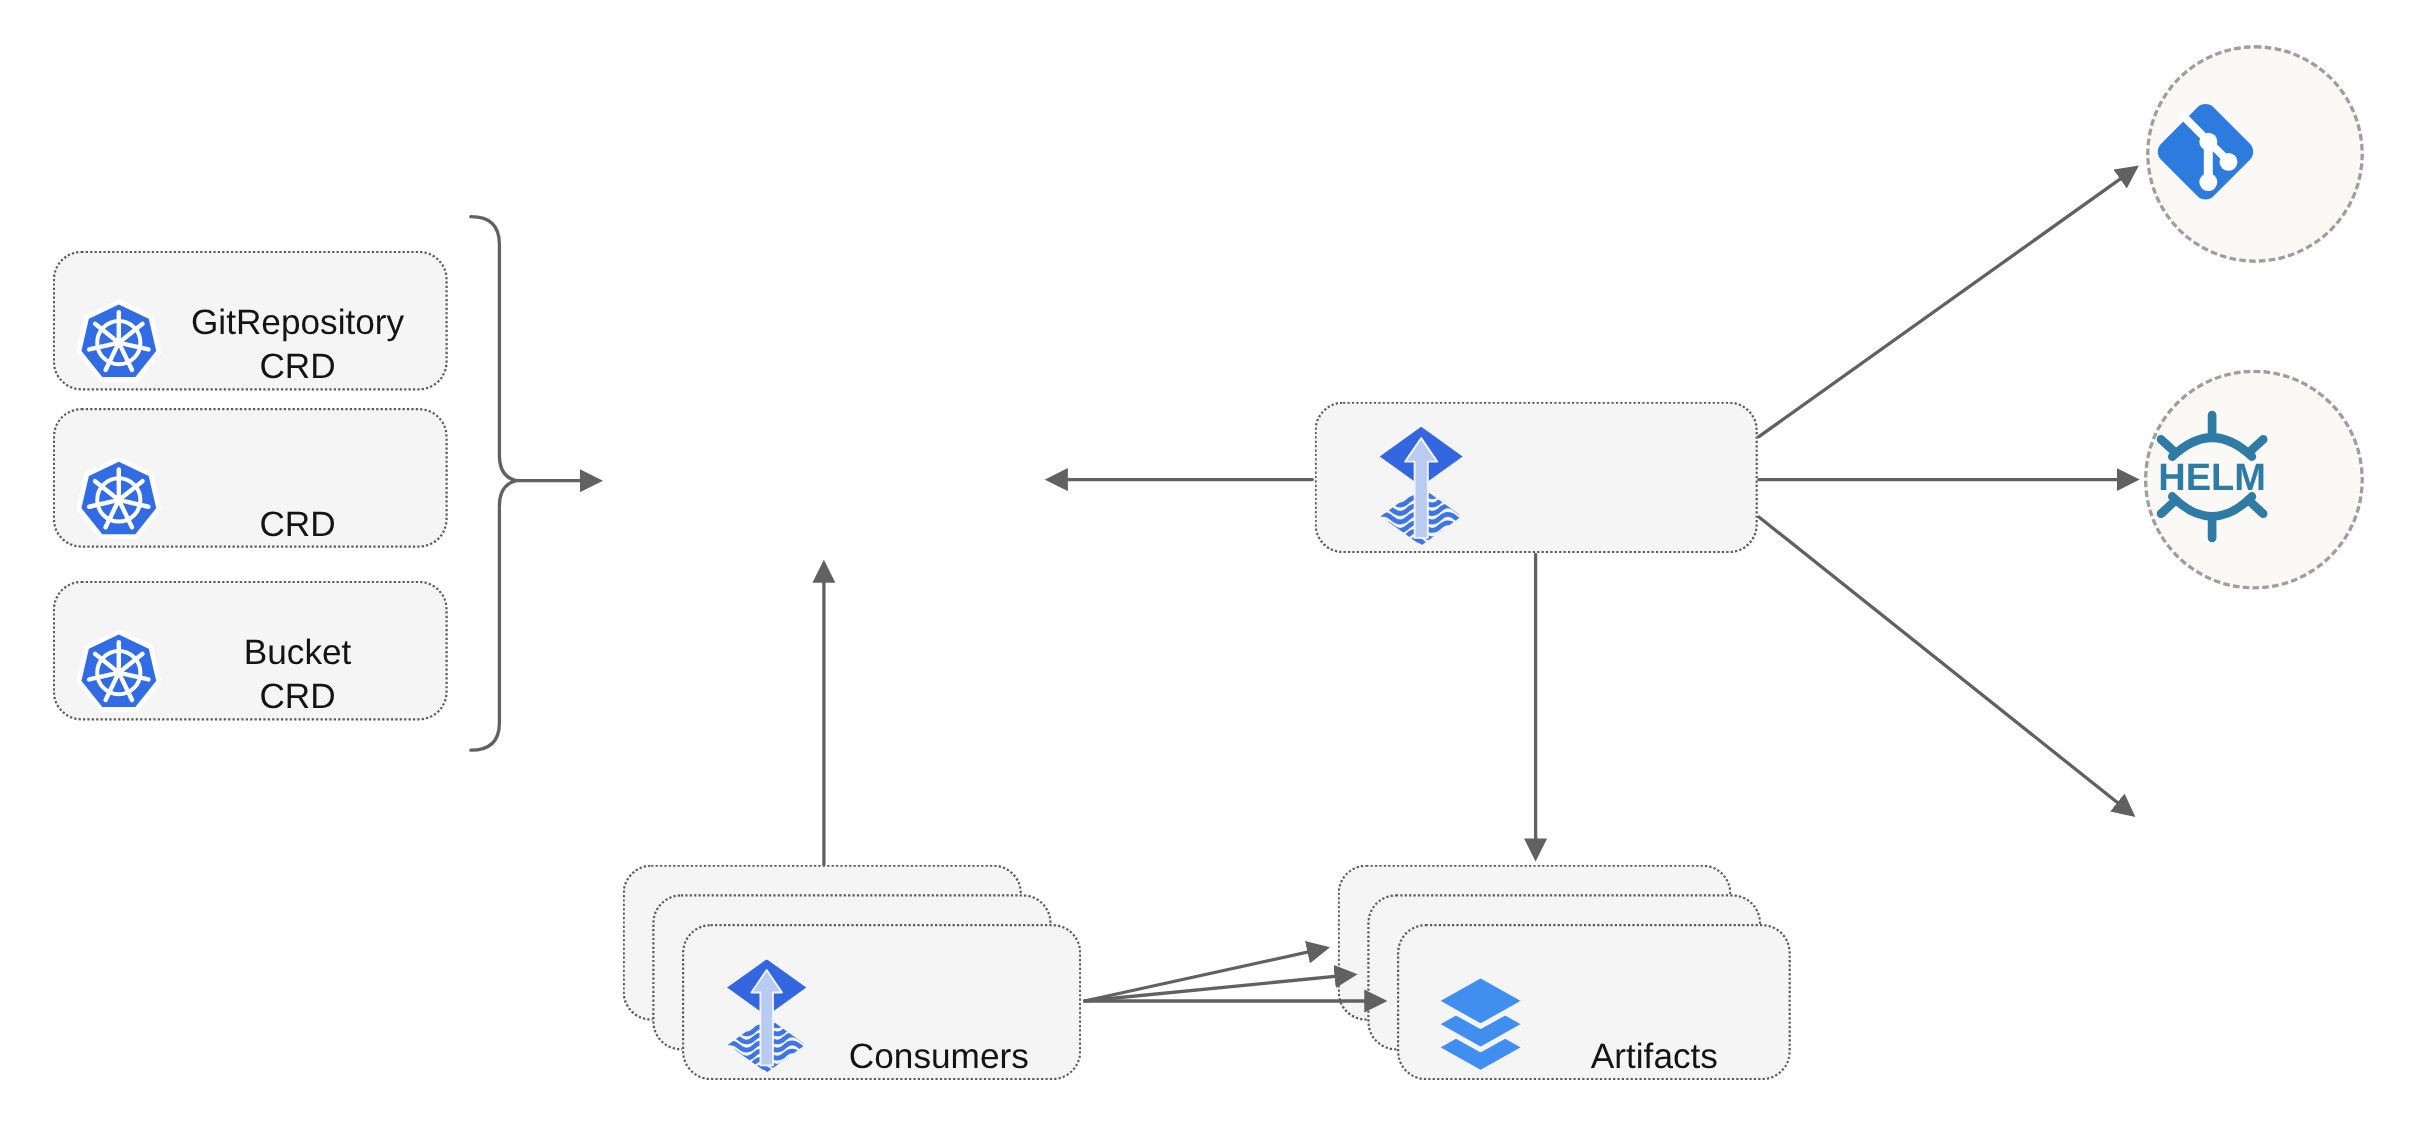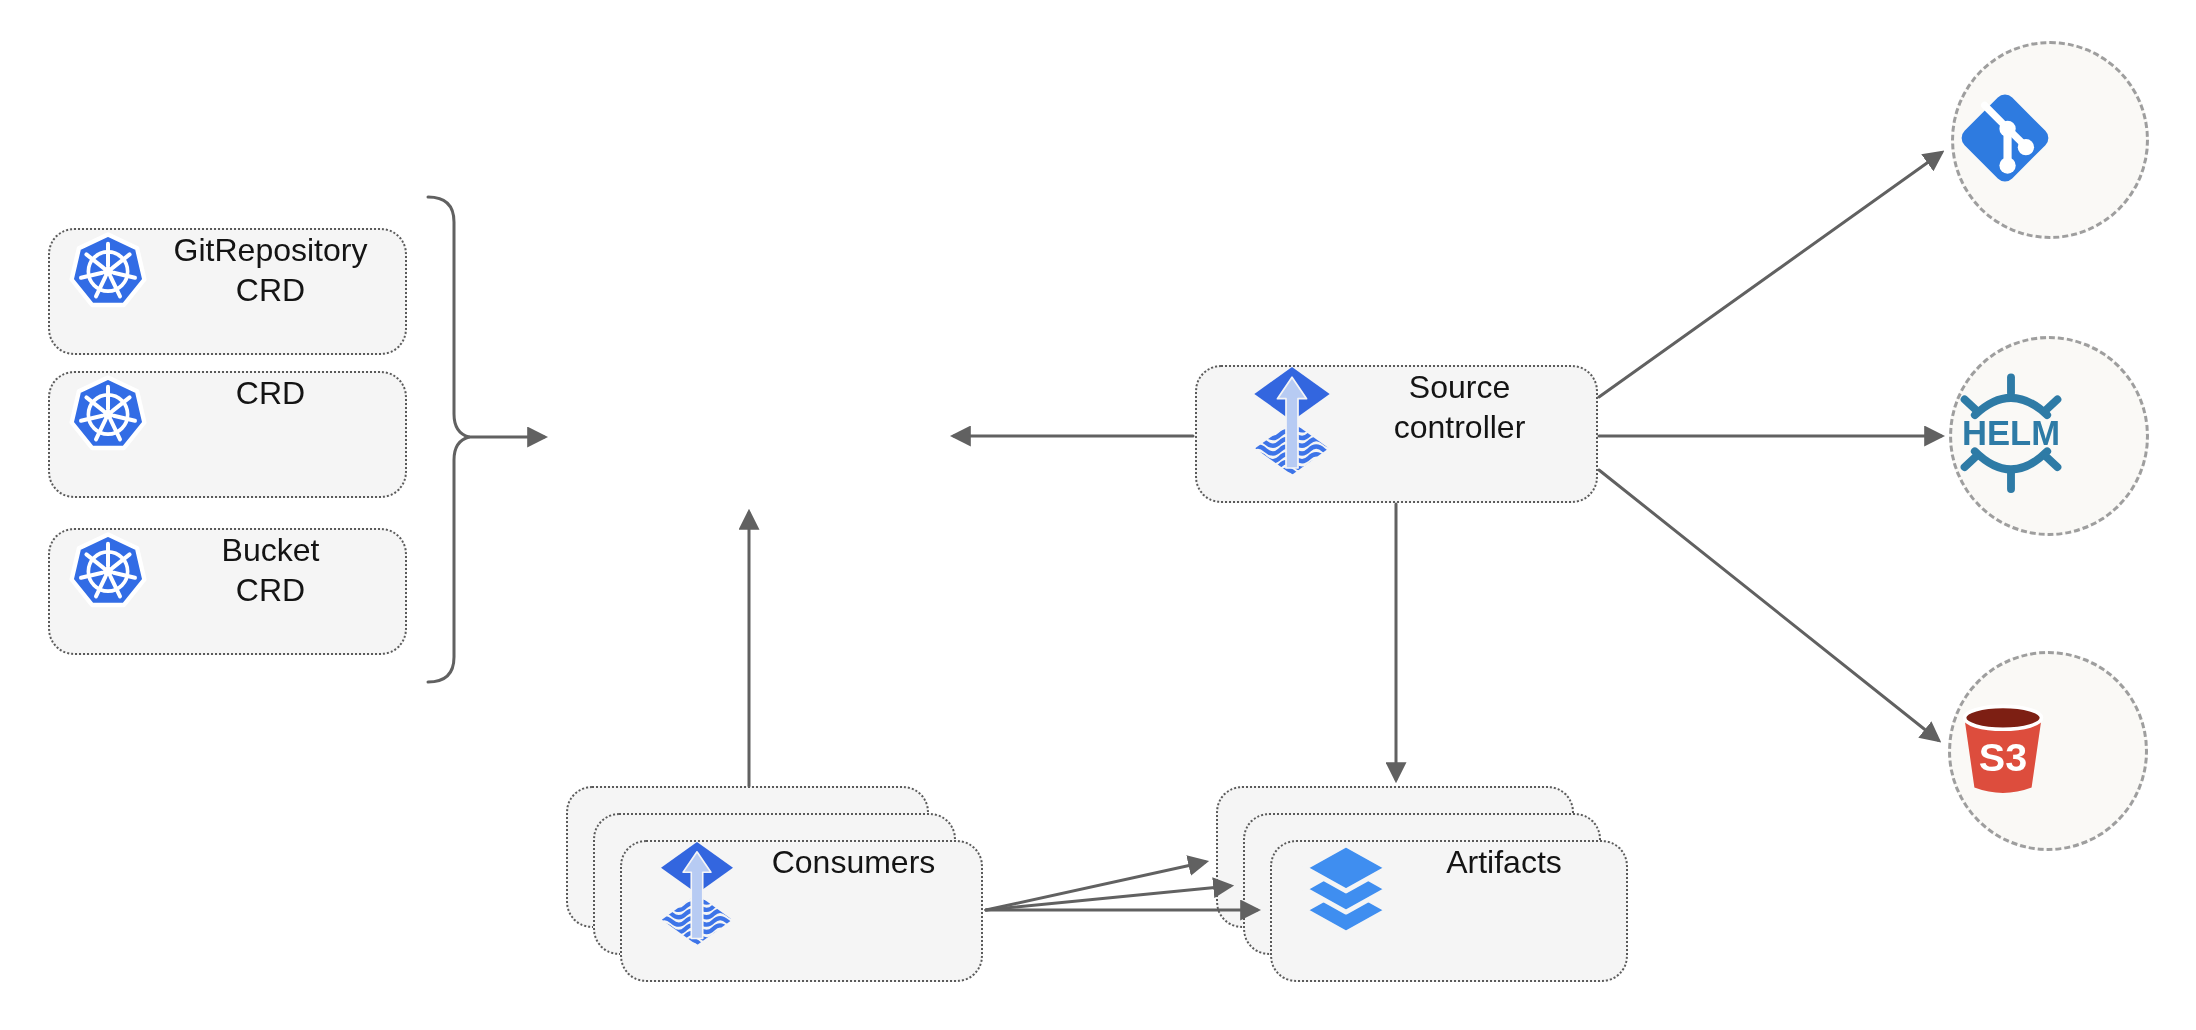--- a/index.html
+++ b/index.html
@@ -6,21 +6,21 @@
   .canvas{
     position:relative;width:2196px;height:1030px;background:#ffffff;
     font-family:"Liberation Sans",sans-serif;overflow:hidden;
   }
   
   .node,.stackbox{
     position:absolute;background:#f5f5f5;
     border:2.5px dotted #5a5a5a;border-radius:26px;
     box-sizing:border-box;
   }
-  .node{display:flex;align-items:flex-start;}
+  .node{display:flex;align-items:flex-end;}
   .node .icon{flex:0 0 auto;display:flex;align-items:center;justify-content:center;}
   .node .lbl{
     flex:1;text-align:center;font-size:32px;color:#141414;
     line-height:40px;padding-right:12px;
   }
   
   .circle{
     position:absolute;background:#faf9f6;
     border:3px dashed #9e9e9e;border-radius:50%;
     display:flex;align-items:center;
@@ -113,24 +113,20 @@
     </div>
   </div>
 
 
   <div class="node" style="left:1195px;top:365px;width:403px;height:138px">
     <span class="icon" style="margin-left:52px">
       <svg width="86" height="113">
           <use href="#sym-flux"></use>
         </svg>
       </span>
-    <div class="lbl">
-      <div>Source</div>
-      <div>controller</div>
-    </div>
   </div>
 
   <div class="stackbox" style="left:566px;top:786px;width:363px;height:142px"></div>
   <div class="stackbox" style="left:593px;top:813px;width:363px;height:142px"></div>
   <div class="node" style="left:620px;top:840px;width:363px;height:142px">
     <span class="icon" style="margin-left:34px">
       <svg width="82" height="108">
           <use href="#sym-flux"></use>
         </svg>
       </span>
@@ -179,29 +175,20 @@
           <path d="M29,102 Q75,148 121,102"></path>
           <line x1="75" y1="130" x2="75" y2="150"></line>
           <line x1="31" y1="108" x2="16" y2="122"></line>
           <line x1="119" y1="108" x2="134" y2="122"></line>
         </g>
         <text x="75" y="94" text-anchor="middle" font-size="44" font-weight="bold" fill="#2e7ba6" font-family="&quot;Liberation Sans&quot;,sans-serif">HELM</text>
       </svg>
     </span>
   </div>
 
-  <div class="circle" style="left:1948px;top:651px;width:200px;height:200px">
-    <span>
-      <svg viewBox="0 0 100 100" width="104" height="104">
-        <path d="M13,21 Q50,36 87,21 L77.5,87 Q50,97.5 22.5,87 Z" fill="#dd4d3d"></path>
-        <ellipse cx="50" cy="20" rx="37" ry="11" fill="#7d1f13" stroke="#ffffff" stroke-width="3.5"></ellipse>
-        <text x="50" y="71" text-anchor="middle" font-size="38" font-weight="bold" fill="#ffffff" font-family="&quot;Liberation Sans&quot;,sans-serif">S3</text>
-      </svg>
-    </span>
-  </div>
 
   <svg id="edges" viewBox="0 0 2196 1030">
     <defs>
       <marker id="ah" viewBox="0 0 10 10" refX="8" refY="5" markerWidth="7" markerHeight="7" orient="auto">
         <path d="M0,0 L10,5 L0,10 Z" fill="#616161"></path>
       </marker>
     </defs>
     <g stroke="#616161" stroke-width="3" fill="none" stroke-linecap="round" stroke-linejoin="round">
       <path d="M428,197 Q454,197 454,222 L454,414 Q454,433 469,437 Q454,441 454,460 L454,657 Q454,682 428,682"></path>
       <line x1="469" y1="437" x2="544" y2="437" marker-end="url(#ah)"></line>

